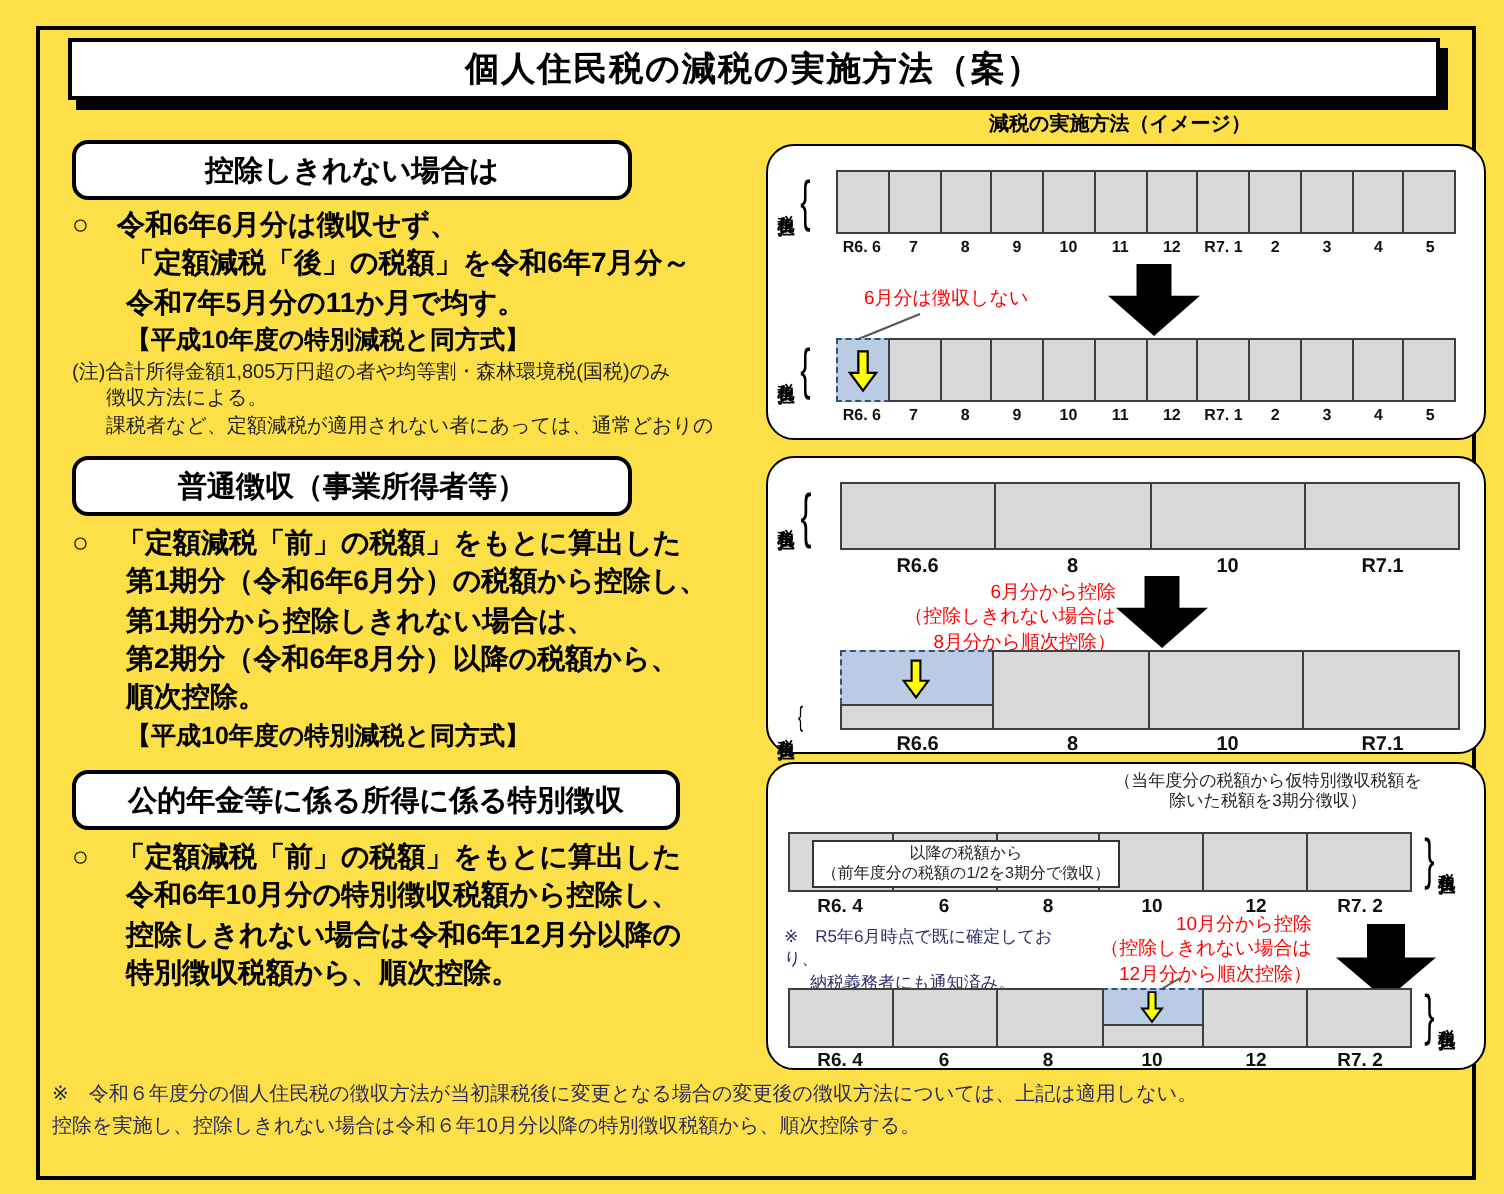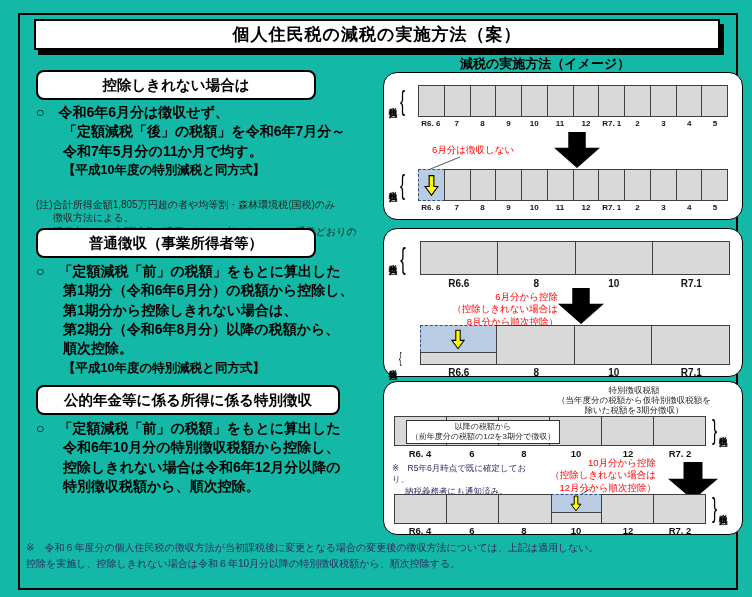--- a/index.html
+++ b/index.html
@@ -1,30 +1,30 @@
 <!DOCTYPE html>
 <html><head>
 <meta charset="utf-8">
 <style>
   html,body{margin:0;padding:0;background:#fff}
-  .page{position:relative;width:752px;height:597px;background:#14b8a6;overflow:hidden;
+  .page{position:relative;width:752px;height:597px;background:#fde047;overflow:hidden;
         font-family:"Liberation Sans","DejaVu Sans",sans-serif;color:#000}
   .abs{position:absolute}
   .frame{position:absolute;left:18px;top:13px;width:716px;height:573px;border:2px solid #000}
   .title-box{position:absolute;left:34px;top:19px;width:682px;height:27px;background:#fff;
              border:2px solid #000;box-shadow:4px 5px 0 #000;display:flex;align-items:center;justify-content:center}
   .title-box span{font-size:17px;font-weight:bold;letter-spacing:1px}
-  .panel-title{position:absolute;left:460px;top:55px;width:200px;font-size:13px;font-weight:bold}
+  .panel-title{position:absolute;left:460px;top:55px;width:200px;text-align:center;font-size:10px;font-weight:bold}
   .sec-header{position:absolute;border:2px solid #000;border-radius:8px;background:#fff;
               display:flex;align-items:center;justify-content:center;font-size:14.5px;font-weight:bold}
   .sec-body{position:absolute;font-size:14px;font-weight:bold;line-height:1.38}
   .body-lines span{display:block}
   .body-lines span:not(:first-child){padding-left:27px}
   .method-line{font-size:12.5px;font-weight:bold;padding-left:27px;margin-top:1px}
-  .note-lines{font-size:10px;font-weight:normal;line-height:1.32;color:#222;margin-top:19px}
+  .note-lines{font-size:10px;font-weight:normal;line-height:1.32;color:#222;margin-top:1px}
   .note-lines span{display:block}
   .note-lines span:not(:first-child){padding-left:17px}
   .dbox{position:absolute;border:1.5px solid #000;border-radius:14px;background:#fff}
   .cells{position:absolute;display:flex}
   .cell{flex:1;min-width:0;background:#d9d9d9;border:1px solid #3f3f3f;margin-left:-1px;box-sizing:border-box}
   .cells>.cell:first-child,.cells>.split:first-child{margin-left:0}
   .cgroup{display:contents}
   .cgroup:first-child>.cell:first-child{margin-left:0}
   .cell.junefree{background:#b9cce4;border:1.4px dashed #33507e;display:flex;align-items:center;justify-content:center}
   .cell.split{background:transparent;border:none;display:flex;flex-direction:column;padding:0}
@@ -225,21 +225,20 @@
         <span>R7.1</span>
       </div>
     <div class="taxlabel" style="left:5px;top:104px;height:32px;align-items:flex-end">
       <span class="vtext">税負担</span>
       <span class="brace" style="font-size:14px">{</span>
     </div>
   </div>
 
   <div class="dbox" style="left:383px;top:381px;width:358px;height:152px">
     <div class="toplabel" style="left:150px;top:3px;width:200px">
-        <span>特別徴収税額</span>
         <span>（当年度分の税額から仮特別徴収税額を</span>
         <span>除いた税額を3期分徴収）</span>
       </div>
     <div class="cells" style="left:10px;top:34px;width:312px;height:30px">
         <div class="cell"></div>
         <div class="cell"></div>
         <div class="cell"></div>
         <div class="cell"></div>
         <div class="cell"></div>
         <div class="cell"></div>

